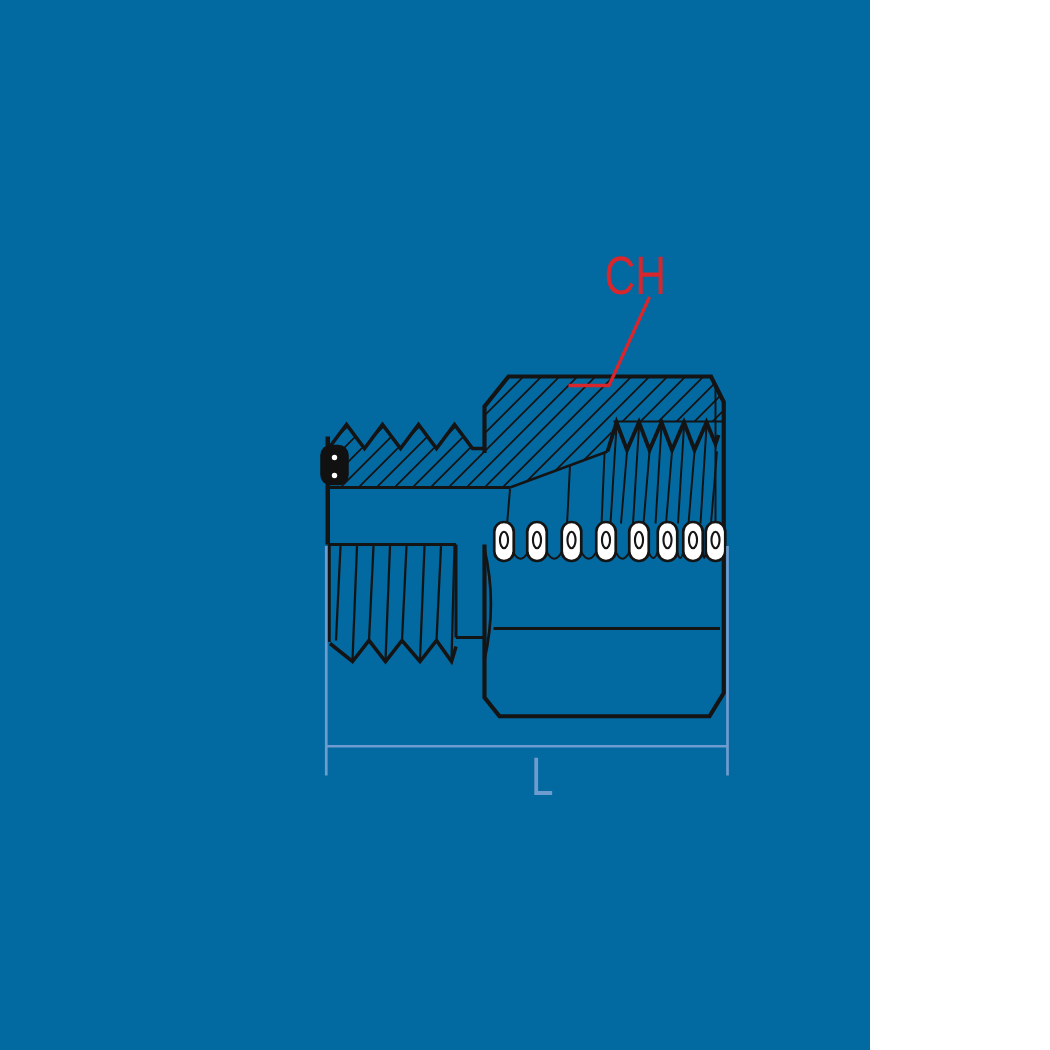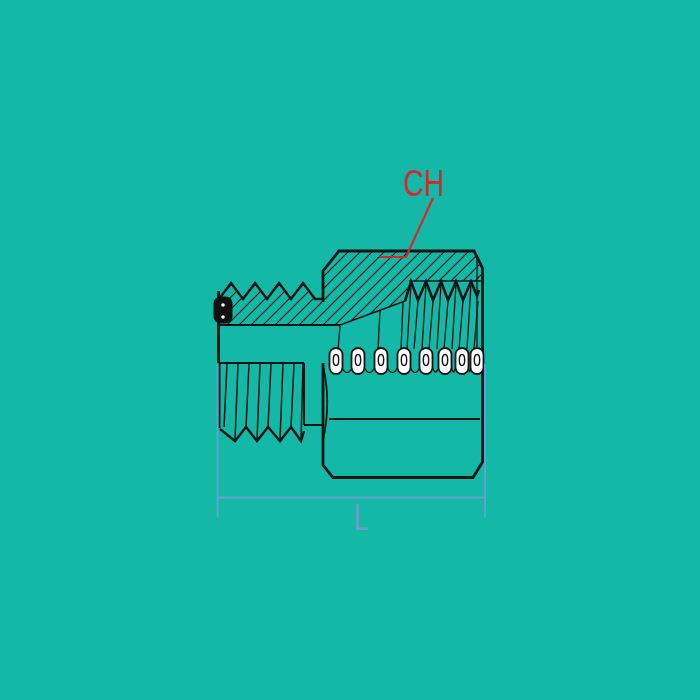--- a/index.html
+++ b/index.html
@@ -1,19 +1,19 @@
 <!DOCTYPE html>
 <html><head>
 <meta charset="utf-8">
 <style>
   html,body{margin:0;padding:0;background:#ffffff;}
   .canvas{
     position:relative;
-    width:700px;height:700px;
-    background:#14b8a6;
+    width:580px;height:700px;
+    background:#0369a1;
     overflow:hidden;
     font-family:"Liberation Sans", sans-serif;
   }
   svg{display:block;}
   svg text{
     font-family:"Liberation Sans", sans-serif;
   }
 </style>
 </head>
 <body>

